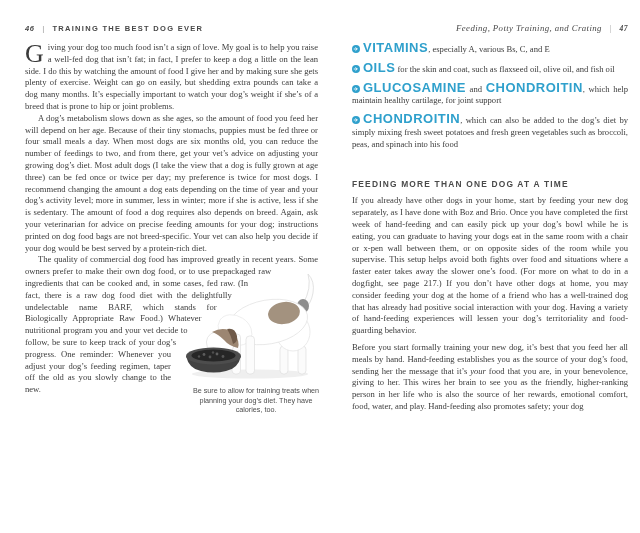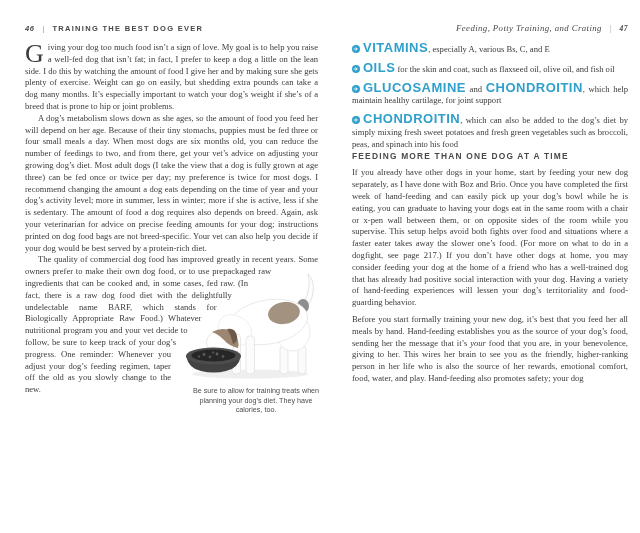--- a/index.html
+++ b/index.html
@@ -38,21 +38,21 @@
     font-family:"Liberation Sans",sans-serif;font-size:7.2px;line-height:9.4px;color:#4c4c4c;text-indent:0;}
 
   
   .intro{margin-top:15px;}
   .bullet{margin-top:6px;text-align:justify;}
   .b-icon{display:inline-block;width:8px;height:8px;margin-right:3px;vertical-align:-1px;}
   .term{color:var(--accent,#2fa0cc);font-family:"Liberation Sans",sans-serif;font-weight:bold;
     font-size:13px;letter-spacing:0.5px;}
   .ital{font-style:italic;}
   .section-head{font-family:"Liberation Sans",sans-serif;font-size:8.4px;font-weight:bold;
-    letter-spacing:1.2px;color:#4a4a4a;margin:0 0 0 0;}
+    letter-spacing:1.2px;color:#4a4a4a;margin:28px 0 0 0;}
   .section-body{margin-top:5px;}
 </style>
 </head>
 <body>
 
 <div class="spread">
 
   <div class="page page-left">
     <div class="running-head">
       <span class="folio">46</span>

